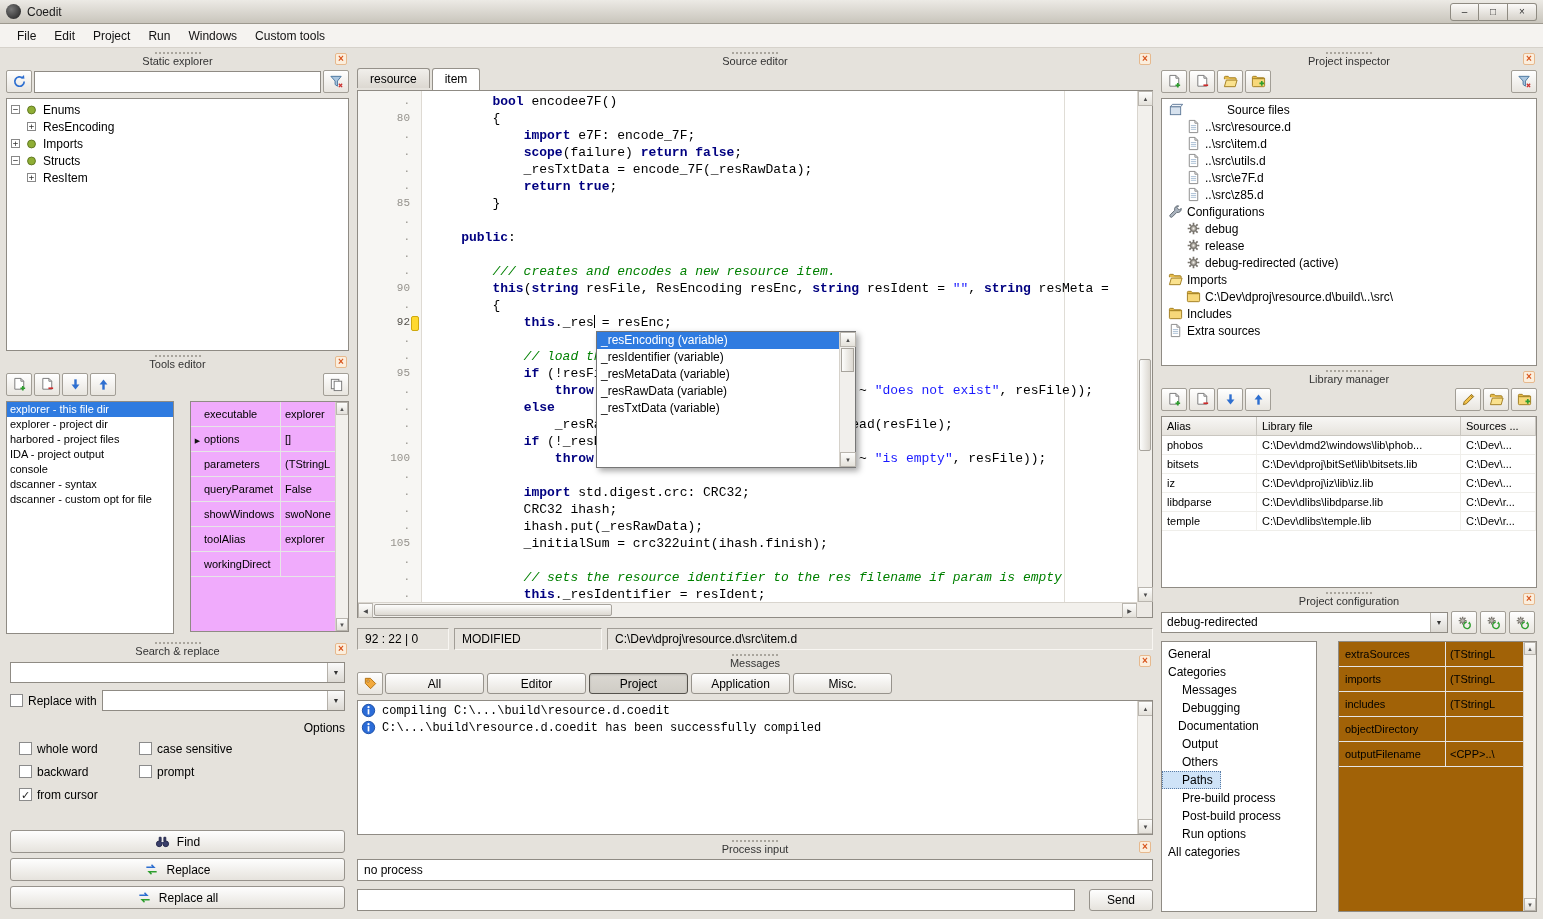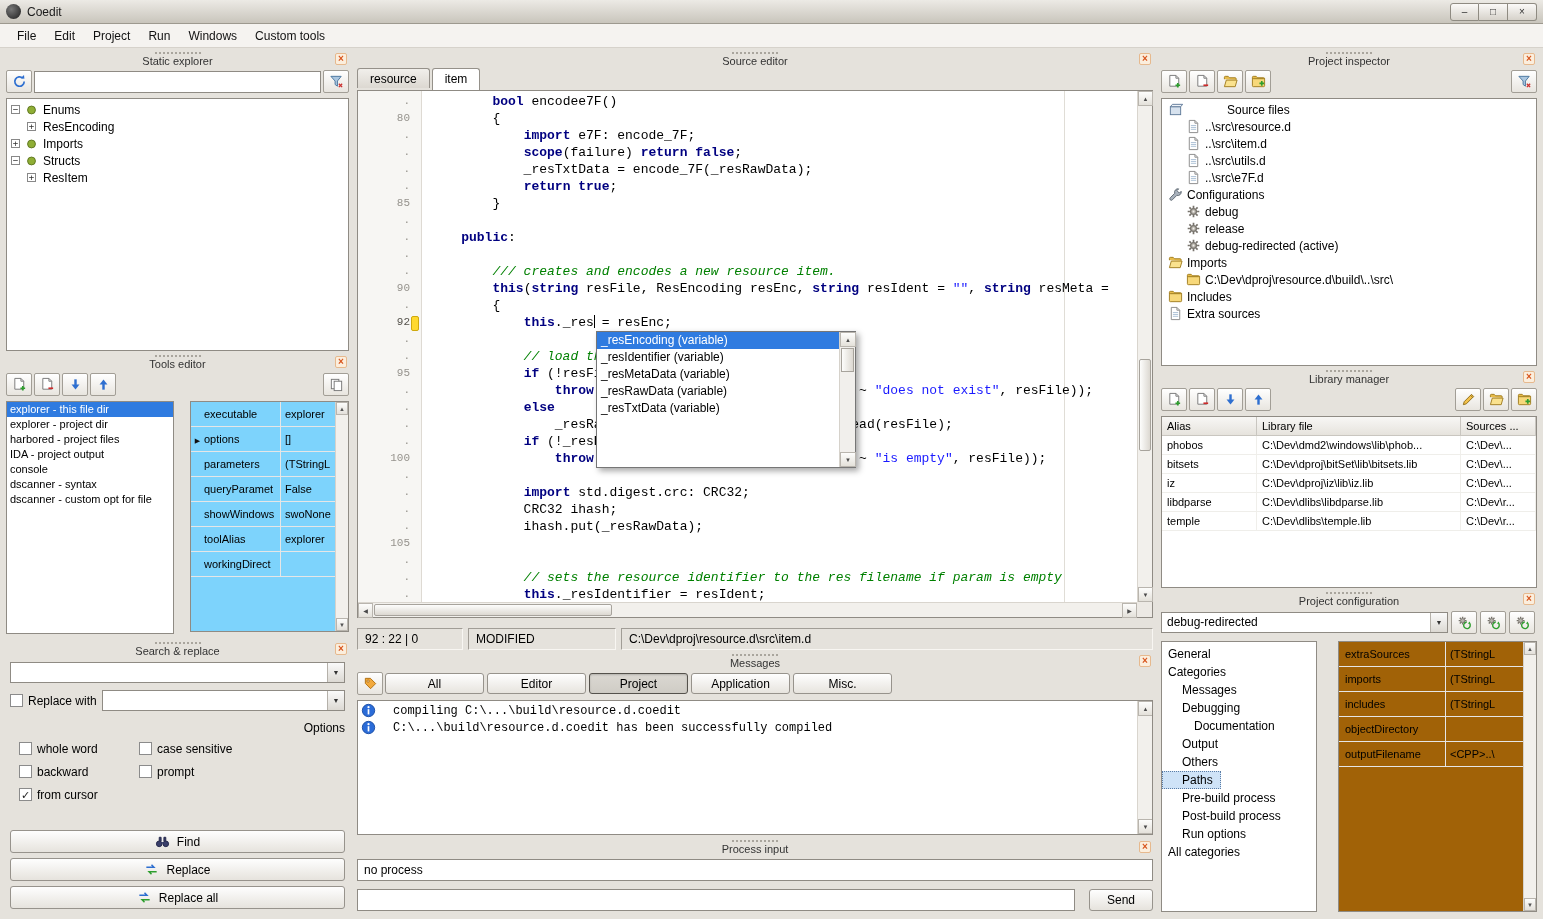--- a/index.html
+++ b/index.html
@@ -61,21 +61,21 @@
 .sba{position:absolute;left:0;right:0;height:13px;display:flex;align-items:center;justify-content:center;font-size:6px;color:#555;background:linear-gradient(#fcfcfb,#e3e0da);border:1px solid #b9b5ae;}
 .sba.up{top:0;} .sba.up::before{content:"▲";}
 .sba.down{bottom:0;} .sba.down::before{content:"▼";}
 
 
 #panel-static{top:0;height:303px;}
 #se-tree{position:absolute;left:2px;right:2px;top:30px;bottom:2px;overflow:hidden;padding-top:2px;}
 #se-input{flex:1;}
 #panel-tools{top:303px;height:287px;}
 #tools-list{position:absolute;left:2px;top:30px;width:168px;bottom:6px;overflow:hidden;}
-#tools-grid{position:absolute;left:186px;right:2px;top:30px;bottom:8px;background:#7dd3fc;border:1px solid #8f8b84;}
+#tools-grid{position:absolute;left:186px;right:2px;top:30px;bottom:8px;background:#f0abfc;border:1px solid #8f8b84;}
 #tools-grid-rows{position:absolute;left:0;top:0;right:13px;bottom:0;overflow:hidden;}
 #tools-grid .pname{width:76px;}
 #panel-search{top:590px;bottom:0;}
 #panel-search .pbody{padding:4px 6px;text-align:right;}
 #sr-replace-row{display:flex;align-items:center;margin-top:7px;gap:5px;}
 #sr-replace-combo{flex:1;}
 #sr-options-label{margin:10px 0 6px;}
 #sr-checks{display:grid;grid-template-columns:120px 1fr;row-gap:8px;padding-left:9px;}
 .cbrow{display:flex;align-items:center;gap:5px;font-size:12px;height:15px;}
 .cb{flex:none;width:13px;height:13px;border:1px solid #8b8b8b;background:#fff;font-size:11px;line-height:12px;text-align:center;color:#222;}
@@ -113,29 +113,29 @@
 .sbcorner{position:absolute;right:0;bottom:0;width:15px;height:15px;background:#ece9e4;}
 #completion{position:absolute;left:238px;top:240px;width:260px;height:137px;background:#fff;border:1px solid #767676;box-shadow:3px 3px 6px rgba(0,0,0,.35);z-index:5;}
 #completion-list{position:absolute;left:0;top:0;right:16px;bottom:0;overflow:hidden;}
 .crow{height:17px;line-height:17px;font-size:12px;padding:0 4px;white-space:nowrap;overflow:hidden;}
 .crow.sel{background:#2f7be0;color:#fff;}
 .csb{position:absolute;right:0;top:0;bottom:0;width:16px;background:#f1efec;border-left:1px solid #d6d2cb;}
 .csb .sbbtn{width:16px;}
 .cthumb{position:absolute;left:1px;top:16px;width:13px;height:24px;background:linear-gradient(90deg,#fdfdfc,#dcd8d1);border:1px solid #a7a39c;}
 #ed-status{position:absolute;left:2px;right:2px;bottom:2px;height:22px;display:flex;gap:5px;}
 .scell{border:1px solid;border-color:#a19d96 #f8f6f2 #f8f6f2 #a19d96;display:flex;align-items:center;padding:0 7px;font-size:12px;white-space:nowrap;overflow:hidden;}
-#sc1{width:106px;} #sc2{width:148px;} #sc3{flex:1;}
+#sc1{width:92px;} #sc2{width:148px;} #sc3{flex:1;}
 
 
 #panel-messages{top:602px;height:186px;}
 .fbtn{min-width:99px;height:21px;border:1px solid #97938c;border-radius:3px;background:linear-gradient(#fefefe,#e7e4de);display:inline-flex;align-items:center;justify-content:center;font-size:12px;padding:0 10px;}
 .fbtn.active{background:linear-gradient(#dbd8d2,#cfccc5);border-color:#55524c;box-shadow:inset 0 1px 2px rgba(0,0,0,.18);}
 #msg-box{position:absolute;left:2px;right:2px;top:30px;bottom:3px;overflow:hidden;}
 #msg-list{position:absolute;left:0;top:1px;right:16px;bottom:0;}
-.mrow{height:17px;display:flex;align-items:center;gap:17px;padding:0 3px;}
+.mrow{height:17px;display:flex;align-items:center;gap:6px;padding:0 3px;}
 .mtext{font:12px "Liberation Mono",monospace;white-space:pre;}
 .vsb3{position:absolute;right:0;top:0;bottom:0;width:15px;background:#f2f0ec;border-left:1px solid #d9d5ce;}
 #panel-process{top:788px;bottom:0;}
 #pr-status{position:absolute;left:2px;right:2px;top:3px;height:22px;display:flex;align-items:center;padding:0 6px;font-size:12px;background:#fff;border:1px solid #8f8b84;}
 #pr-row{position:absolute;left:2px;right:2px;bottom:4px;height:22px;display:flex;gap:14px;}
 #pr-input{flex:1;}
 #send-btn{width:64px;height:22px;border:1px solid #97938c;border-radius:3px;background:linear-gradient(#fefefe,#e6e3dd);display:flex;align-items:center;justify-content:center;font-size:12px;}
 
 
 #panel-pinsp{top:0;height:318px;}
@@ -468,21 +468,21 @@
             <div class="cl"><span class="ln">95</span><span class="ct"><span>            </span><span class="kw">if</span><span> (!resFile.exists)</span></span></div>
             <div class="cl"><span class="ln">.</span><span class="ct"><span>                </span><span class="kw">throw</span><span> </span><span class="kw">new</span><span> Exception(format(messageBase ~ </span><span class="st">"does not exist"</span><span>, resFile));</span></span></div>
             <div class="cl"><span class="ln">.</span><span class="ct"><span>            </span><span class="kw">else</span></span></div>
             <div class="cl"><span class="ln">.</span><span class="ct"><span>                _resRawData = </span><span class="kw">cast</span><span>(</span><span class="kw">ubyte</span><span>[]) std.file.read(resFile);</span></span></div>
             <div class="cl"><span class="ln">.</span><span class="ct"><span>            </span><span class="kw">if</span><span> (!_resRawData.length)</span></span></div>
             <div class="cl"><span class="ln">100</span><span class="ct"><span>                </span><span class="kw">throw</span><span> </span><span class="kw">new</span><span> Exception(format(messageBase ~ </span><span class="st">"is empty"</span><span>, resFile));</span></span></div>
             <div class="cl"><span class="ln">.</span><span class="ct"></span></div>
             <div class="cl"><span class="ln">.</span><span class="ct"><span>            </span><span class="kw">import</span><span> std.digest.crc: CRC32;</span></span></div>
             <div class="cl"><span class="ln">.</span><span class="ct"><span>            CRC32 ihash;</span></span></div>
             <div class="cl"><span class="ln">.</span><span class="ct"><span>            ihash.put(_resRawData);</span></span></div>
-            <div class="cl"><span class="ln">105</span></div>
+            <div class="cl"><span class="ln">105</span><span class="ct"><span>            _initialSum = crc322uint(ihash.finish);</span></span></div>
             <div class="cl"><span class="ln">.</span><span class="ct"></span></div>
             <div class="cl"><span class="ln">.</span><span class="ct"><span class="cm">            // sets the resource identifier to the res filename if param is empty</span></span></div>
             <div class="cl"><span class="ln">.</span><span class="ct"><span>            </span><span class="kw">this</span><span>._resIdentifier = resIdent;</span></span></div>
           </div>
         <div id="completion">
           <div id="completion-list">
               <div class="crow sel">_resEncoding (variable)</div>
               <div class="crow">_resIdentifier (variable)</div>
               <div class="crow">_resMetaData (variable)</div>
               <div class="crow">_resRawData (variable)</div>
@@ -683,20 +683,30 @@
           <div class="trow" style="padding-left: 24px;">
             <span class="ic">
               <svg viewBox="0 0 16 16">
                 <path d="M3.5 1.5h6l3 3v10h-9z" fill="#fff" stroke="#8a8a8a"></path>
                 <path d="M9.5 1.5v3h3" fill="none" stroke="#8a8a8a"></path>
                 <path d="M5.2 7h5.6M5.2 9h5.6M5.2 11h5.6" stroke="#aabfd4"></path>
               </svg>
             </span>
             <span class="tlabel">..\src\e7F.d</span>
           </div>
+          <div class="trow" style="padding-left: 24px;">
+            <span class="ic">
+              <svg viewBox="0 0 16 16">
+                <path d="M3.5 1.5h6l3 3v10h-9z" fill="#fff" stroke="#8a8a8a"></path>
+                <path d="M9.5 1.5v3h3" fill="none" stroke="#8a8a8a"></path>
+                <path d="M5.2 7h5.6M5.2 9h5.6M5.2 11h5.6" stroke="#aabfd4"></path>
+              </svg>
+            </span>
+            <span class="tlabel">..\src\z85.d</span>
+          </div>
           <div class="trow" style="padding-left: 6px;">
             <span class="ic">
               <svg viewBox="0 0 16 16">
                 <path d="M14 4.6a3.6 3.6 0 0 1-4.6 4.3l-4.8 4.8a1.5 1.5 0 0 1-2.2-2.2l4.8-4.8A3.6 3.6 0 0 1 11.4 2l-1.9 1.9 2.6 2.6z" fill="#a9b2bd" stroke="#5d6670"></path>
               </svg>
             </span>
             <span class="tlabel">Configurations</span>
           </div>
           <div class="trow" style="padding-left: 24px;">
             <span class="ic">
@@ -928,21 +938,21 @@
                 <path d="M13.8 6.8l.3 2.7-2.6-.5z" fill="#2e9e2e"></path>
               </svg>
             </span>
           </span>
       </div>
       <div id="pc-tree">
           <div class="pcrow" style="padding-left: 6px;">General</div>
           <div class="pcrow" style="padding-left: 6px;">Categories</div>
           <div class="pcrow" style="padding-left: 20px;">Messages</div>
           <div class="pcrow" style="padding-left: 20px;">Debugging</div>
-          <div class="pcrow" style="padding-left: 32px;">Documentation</div>
+          <div class="pcrow" style="padding-left: 16px;">Documentation</div>
           <div class="pcrow" style="padding-left: 20px;">Output</div>
           <div class="pcrow" style="padding-left: 20px;">Others</div>
           <div class="pcrow sel2" style="padding-left: 20px;">Paths</div>
           <div class="pcrow" style="padding-left: 20px;">Pre-build process</div>
           <div class="pcrow" style="padding-left: 20px;">Post-build process</div>
           <div class="pcrow" style="padding-left: 20px;">Run options</div>
           <div class="pcrow" style="padding-left: 6px;">All categories</div>
         </div>
       <div id="pc-grid">
         <div id="pc-props">

